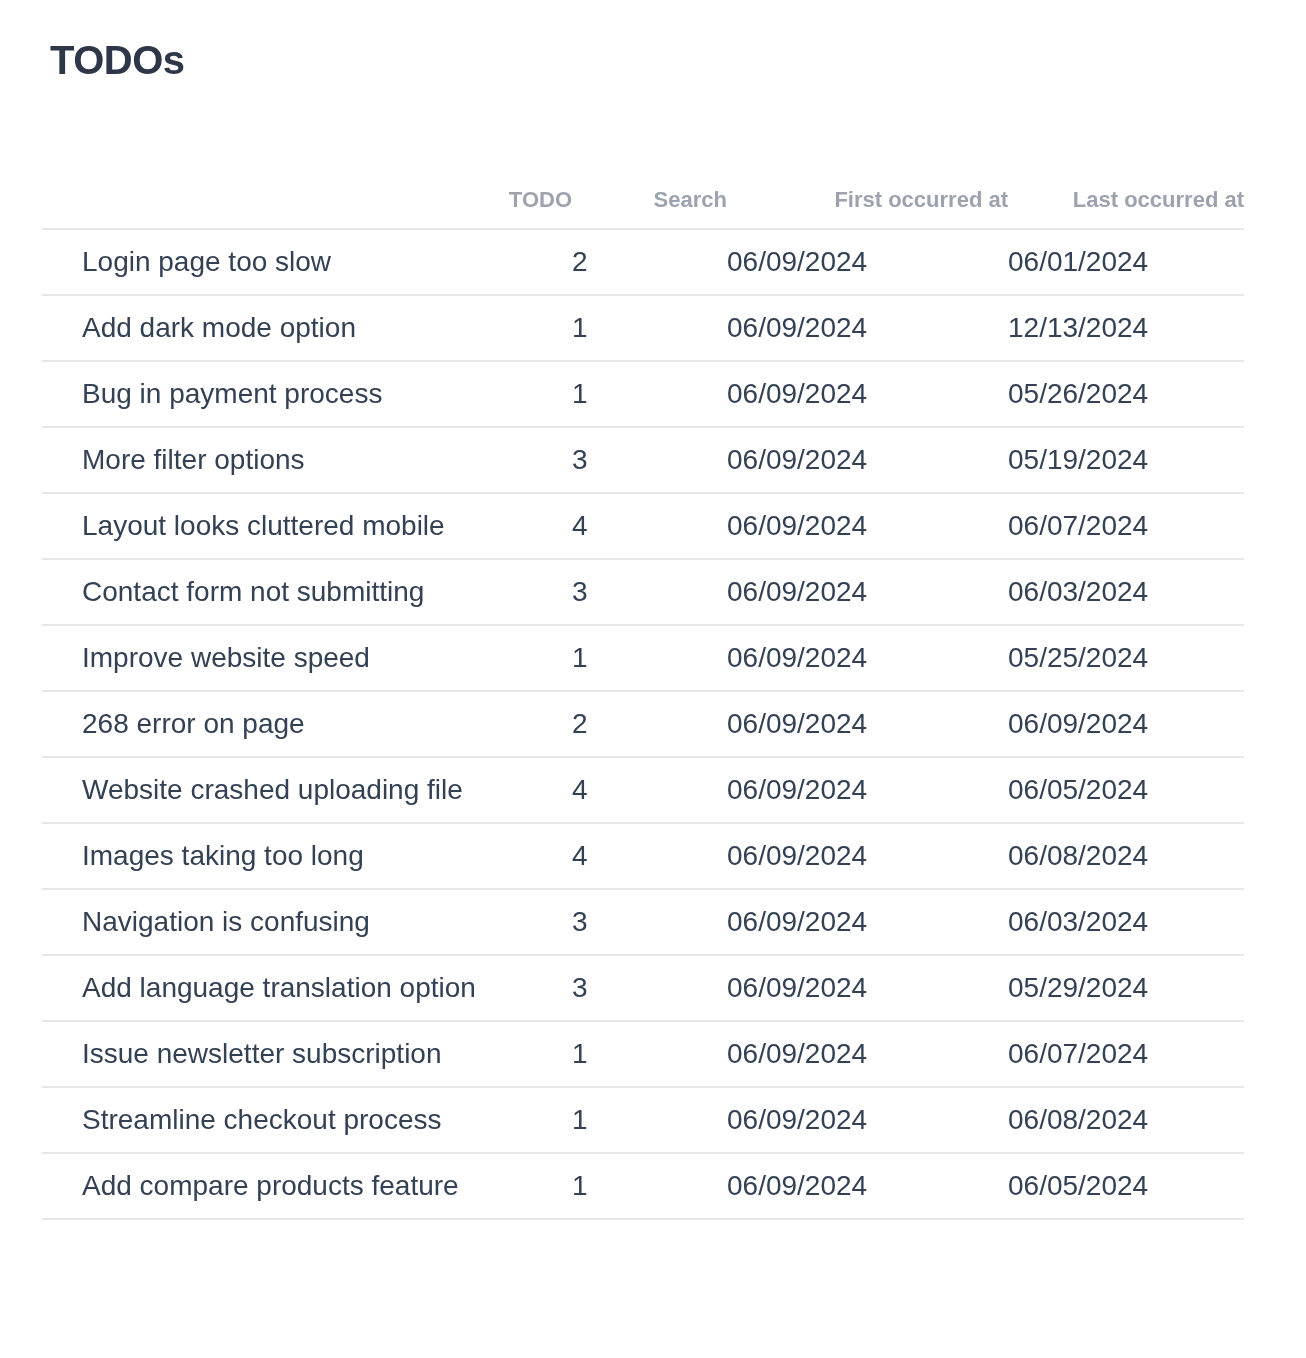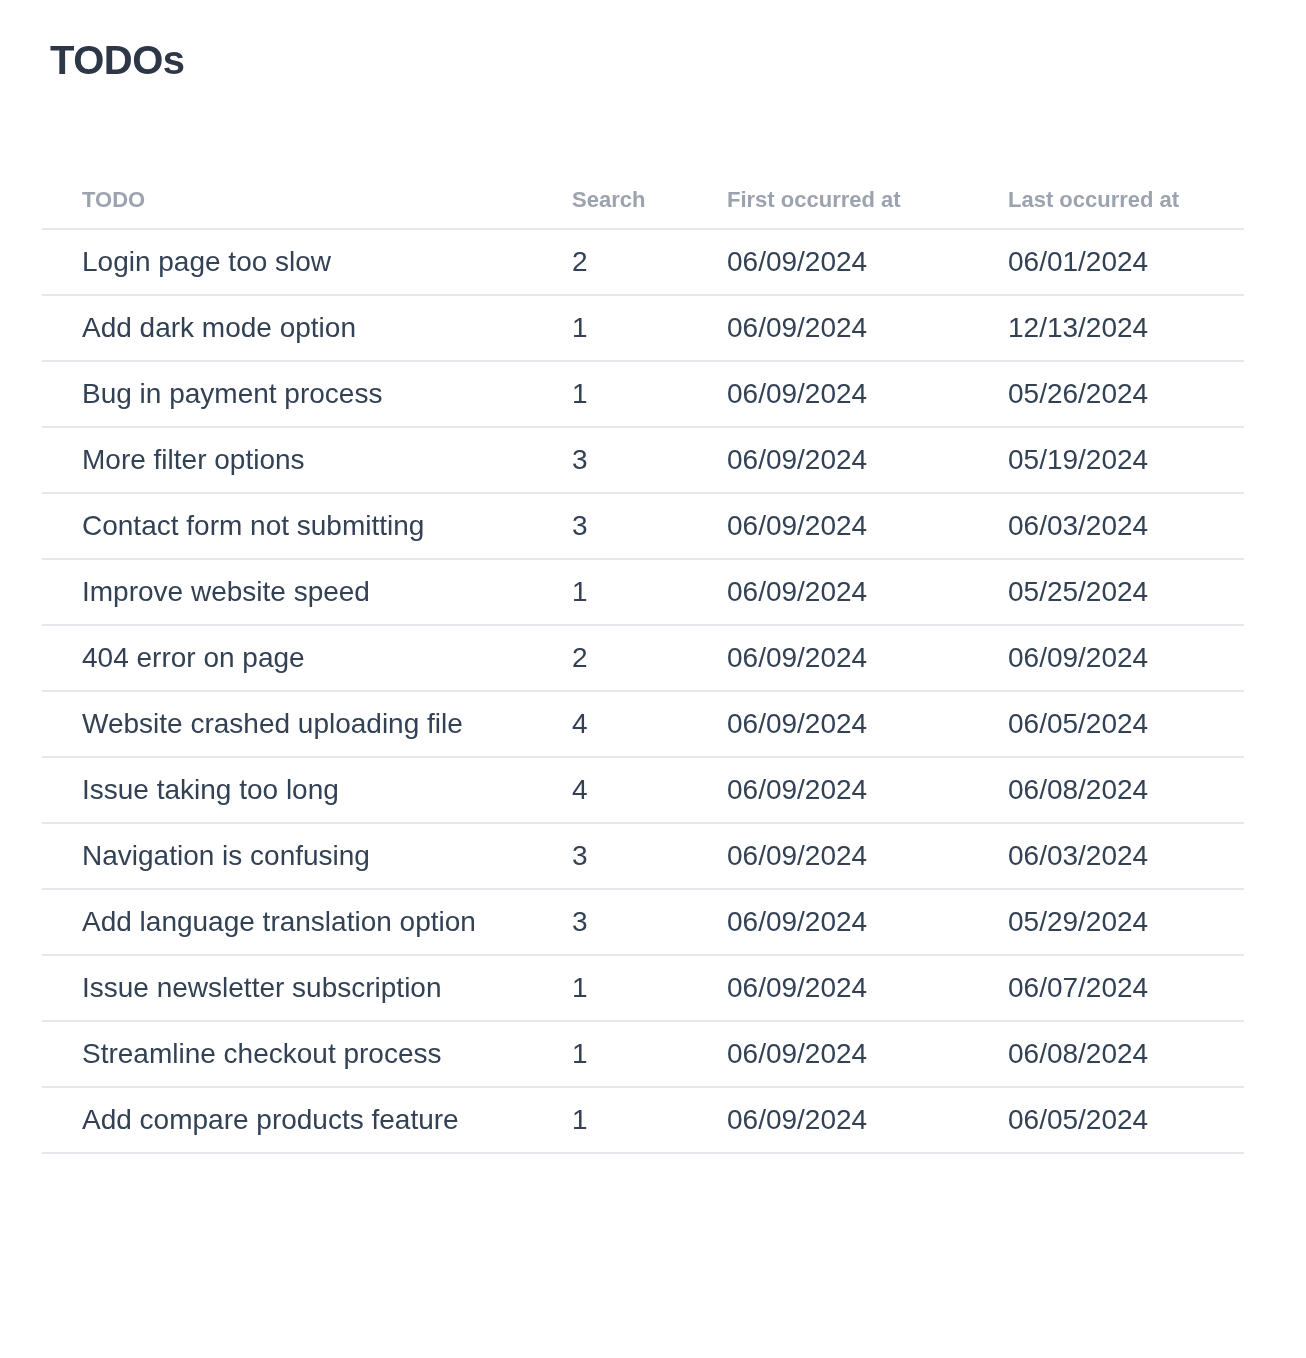--- a/index.html
+++ b/index.html
@@ -27,21 +27,21 @@
     margin-top: 83px;
     width: 1202px;
     border-collapse: collapse;
     table-layout: fixed;
   }
   col.c-todo  { width: 530px; }
   col.c-count { width: 155px; }
   col.c-first { width: 281px; }
   col.c-last  { width: 236px; }
   th {
-    text-align: left;
+    text-align: right;
     font-size: 22px;
     font-weight: 700;
     color: #9ca3af;
     padding: 20px 0 15px 0;
     border-bottom: 2px solid #e5e7eb;
     white-space: nowrap;
     overflow: hidden;
   }
   td {
     font-size: 28px;
@@ -96,45 +96,51 @@
           <td>06/09/2024</td>
           <td>05/26/2024</td>
         </tr>
         <tr>
           <td>More filter options</td>
           <td>3</td>
           <td>06/09/2024</td>
           <td>05/19/2024</td>
         </tr>
         <tr>
+          <td>Layout looks cluttered mobile</td>
+          <td>4</td>
+          <td>06/09/2024</td>
+          <td>06/07/2024</td>
+        </tr>
+        <tr>
           <td>Contact form not submitting</td>
           <td>3</td>
           <td>06/09/2024</td>
           <td>06/03/2024</td>
         </tr>
         <tr>
           <td>Improve website speed</td>
           <td>1</td>
           <td>06/09/2024</td>
           <td>05/25/2024</td>
         </tr>
         <tr>
-          <td>404 error on page</td>
+          <td>268 error on page</td>
           <td>2</td>
           <td>06/09/2024</td>
           <td>06/09/2024</td>
         </tr>
         <tr>
           <td>Website crashed uploading file</td>
           <td>4</td>
           <td>06/09/2024</td>
           <td>06/05/2024</td>
         </tr>
         <tr>
-          <td>Issue taking too long</td>
+          <td>Images taking too long</td>
           <td>4</td>
           <td>06/09/2024</td>
           <td>06/08/2024</td>
         </tr>
         <tr>
           <td>Navigation is confusing</td>
           <td>3</td>
           <td>06/09/2024</td>
           <td>06/03/2024</td>
         </tr>

